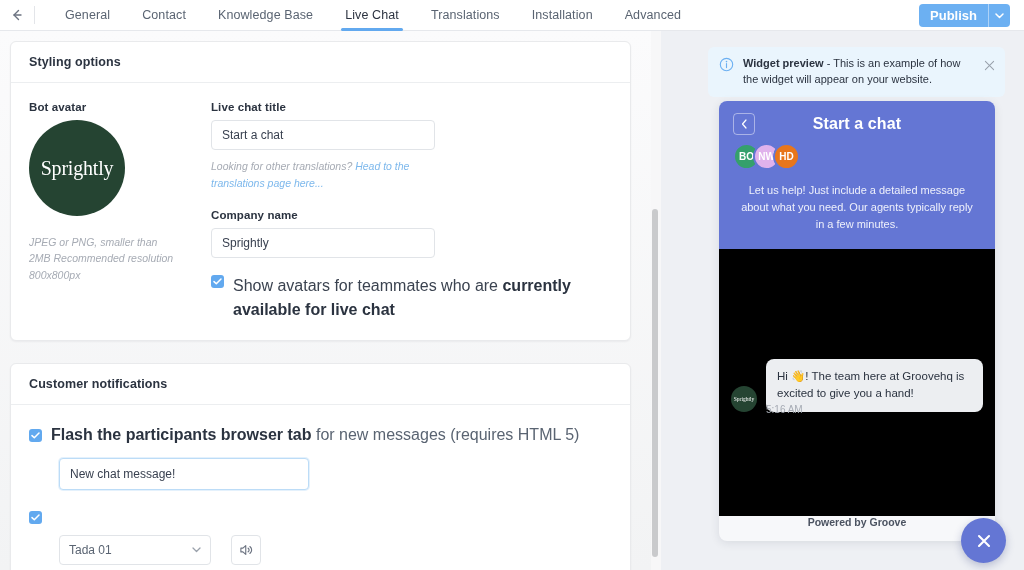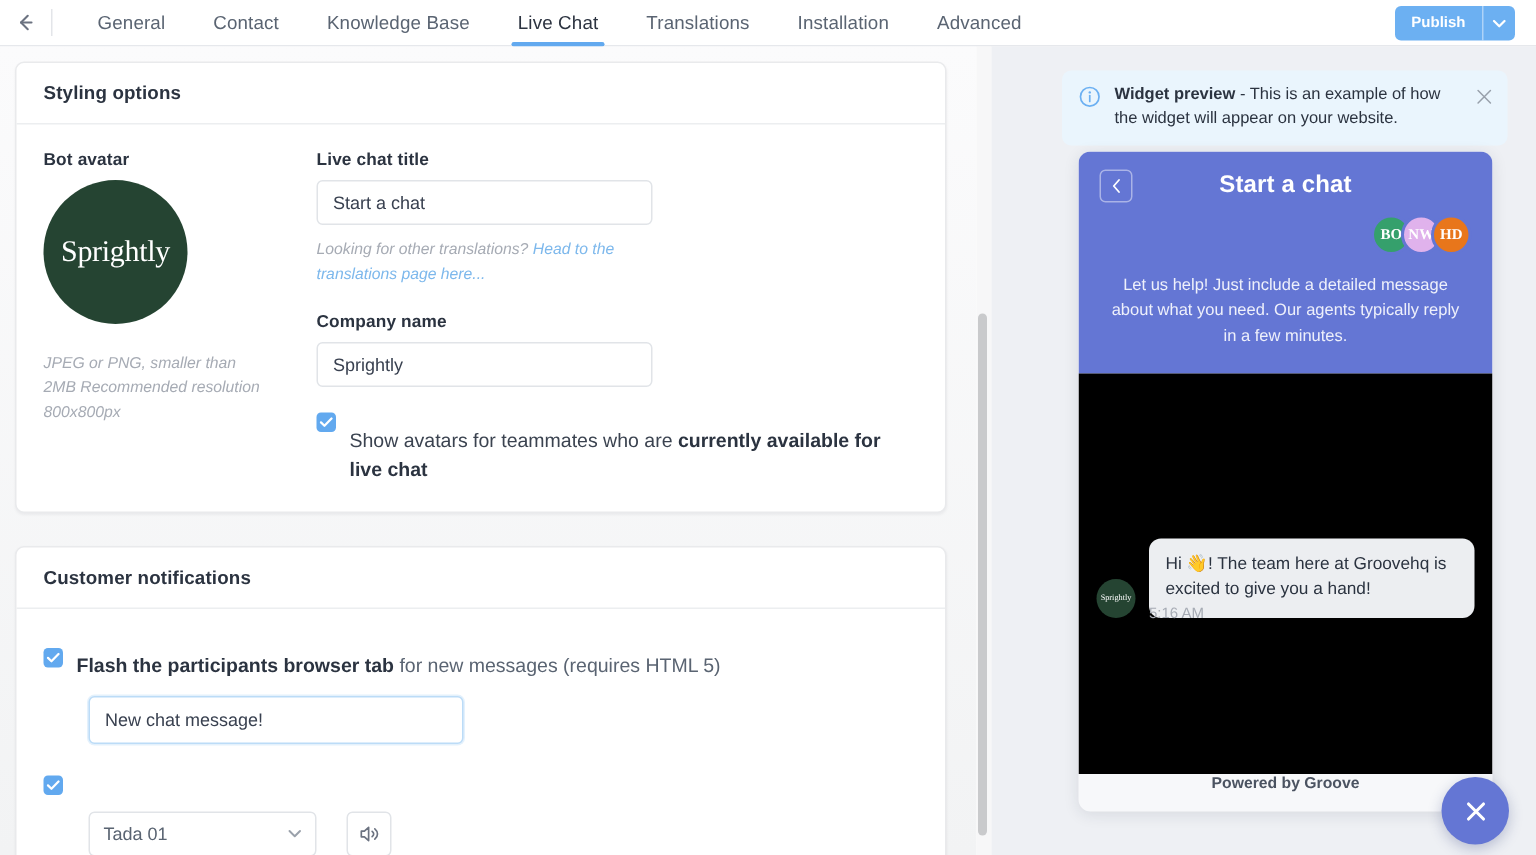--- a/index.html
+++ b/index.html
@@ -33,21 +33,21 @@
   .tab.active::after {
     content: ""; position: absolute; left: 12px; right: 12px; bottom: 0;
     height: 2.5px; background: #62a9ef; border-radius: 2px;
   }
   .publish-wrap {
     position: absolute; right: 14px; top: 4px;
     display: flex; height: 23px; border-radius: 4px; overflow: hidden;
     background: #6cb0f2; cursor: pointer;
   }
   .publish-label {
-    color: #fff; font-size: 10px; padding: 0 11px; display: flex; align-items: center;
+    color: #fff; font-size: 13px; padding: 0 11px; display: flex; align-items: center;
     font-weight: 600;
   }
   .publish-caret {
     width: 22px; display: flex; align-items: center; justify-content: center;
     border-left: 1px solid rgba(255,255,255,.45); color: #fff; font-size: 9px;
   }
 
   
   .left-pane {
     position: absolute; left: 0; top: 31px; width: 651px; height: 539px;
@@ -98,21 +98,21 @@
   .translations-hint a { color: #7db8ec; text-decoration: none; }
   .spacer-20 { height: 17px; }
 
   .check-row { display: flex; align-items: flex-start; margin-top: 16px; }
   .cbox {
     width: 13px; height: 13px; border-radius: 3px; background: #62a9ef; flex: none;
     display: flex; align-items: center; justify-content: center; margin-top: 1px;
     cursor: pointer;
   }
   .cbox svg { display: block; }
-  .check-text { margin-left: 9px; font-size: 13px; color: #2b3340; line-height: 1.5; margin-top: 10px; }
+  .check-text { margin-left: 9px; font-size: 16px; color: #2b3340; line-height: 1.5; }
   .check-text .bold { font-weight: 700; }
   .check-text .normal { font-weight: 400; color: #3b4350; }
   .check-text .muted { font-weight: 400; color: #5a6472; }
 
   
   .notif-row { display: flex; align-items: center; }
   .notif-sub { margin-left: 30px; margin-top: 11px; margin-bottom: 20px; }
   .sound-row { display: flex; align-items: center; margin-left: 30px; margin-top: 11px; gap: 12px; }
   .select-box {
     width: 152px; height: 30px; border: 1px solid #e1e4e8; border-radius: 4px;
@@ -167,21 +167,21 @@
   .w-back {
     position: absolute; left: 14px; top: 12px;
     width: 22px; height: 22px; border: 1px solid rgba(255,255,255,.45); border-radius: 4px;
     display: flex; align-items: center; justify-content: center;
     color: #fff; font-size: 10px; cursor: pointer;
   }
   .w-title {
     text-align: center; color: #fff; font-size: 16px; font-weight: 700;
     margin-top: 2px; letter-spacing: .1px;
   }
-  .w-avatars { display: flex; justify-content: flex-end; margin-top: 10px; font-family: Liberation Serif, serif; }
+  .w-avatars { display: flex; justify-content: flex-start; margin-top: 10px; }
   .w-av {
     width: 27px; height: 27px; border-radius: 50%; border: 2px solid #6476d4;
     display: flex; align-items: center; justify-content: center;
     color: #fff; font-size: 10px; font-weight: 700; margin-left: -7px;
   }
   .w-av:first-child { margin-left: 0; }
   .w-intro {
     margin-top: 12px; text-align: center; color: #eef0fb; font-size: 11px;
     line-height: 1.55; padding: 0 6px;
   }

